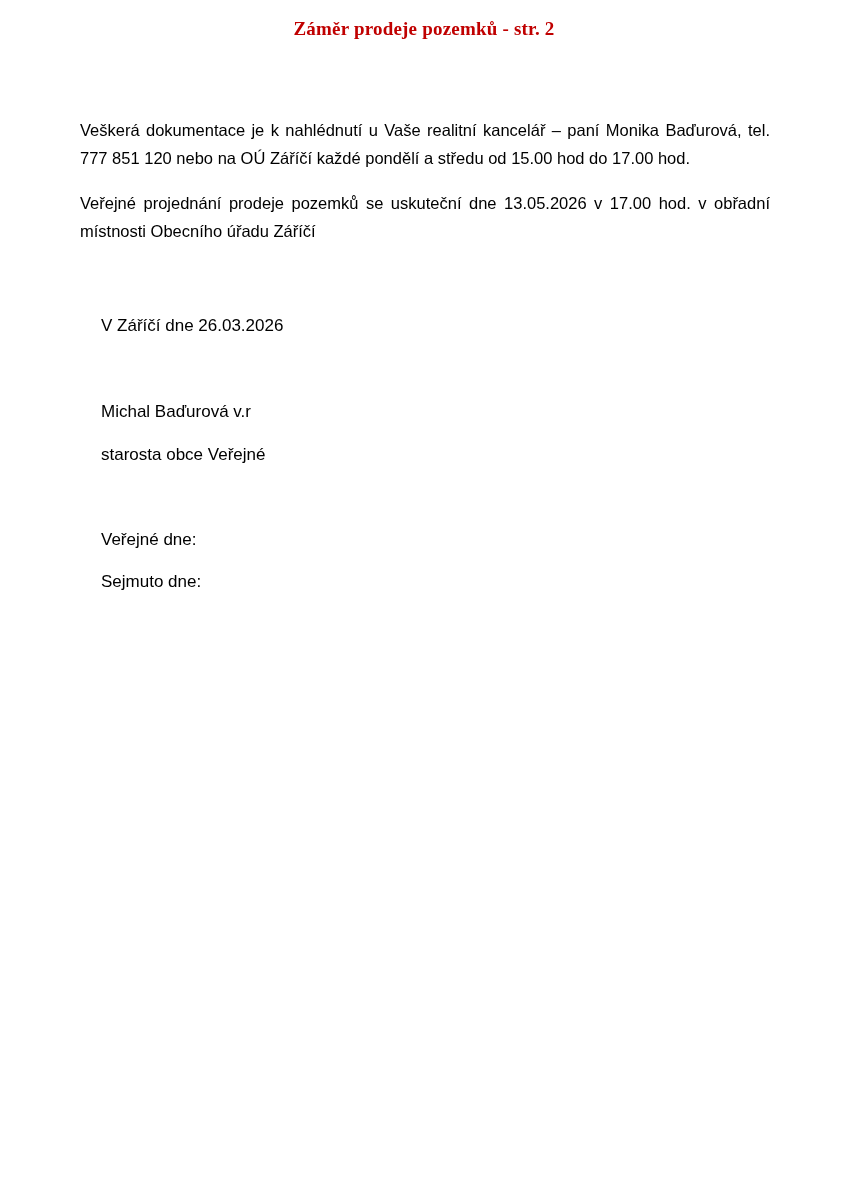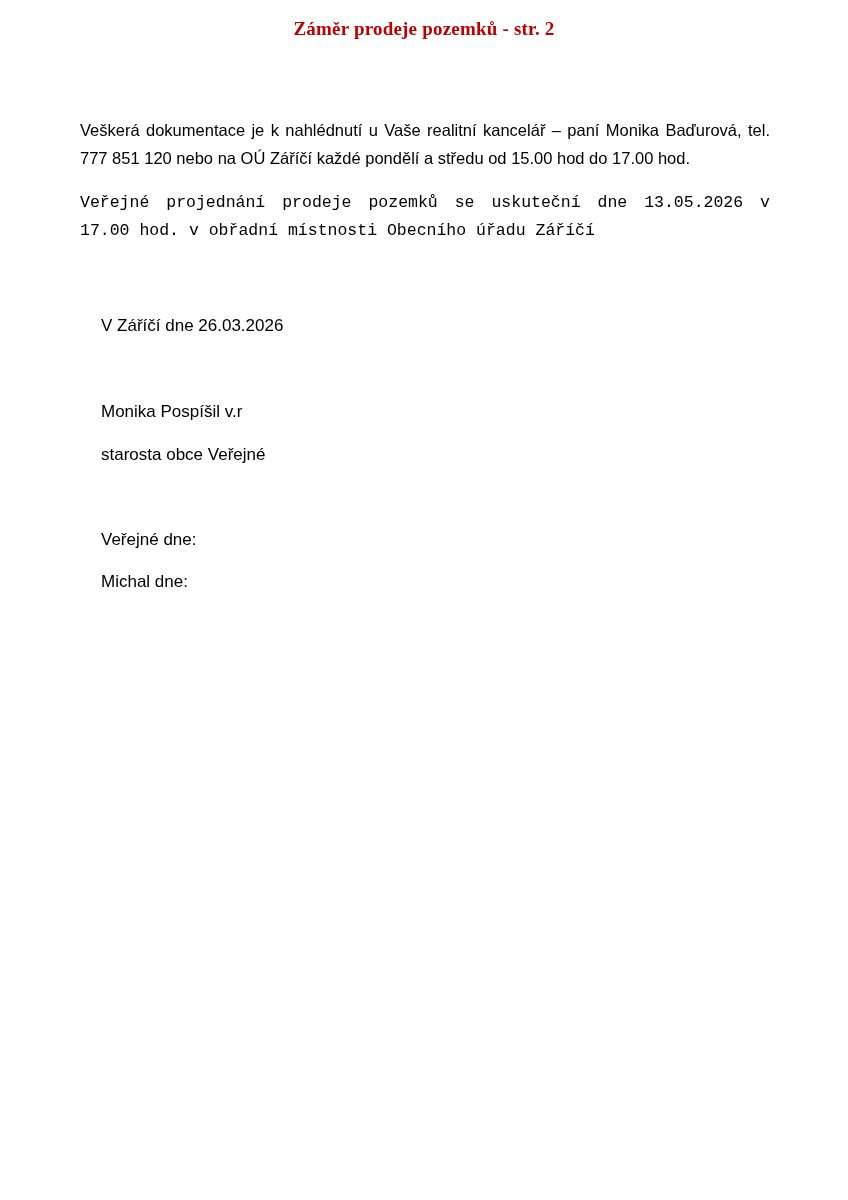--- a/index.html
+++ b/index.html
@@ -40,21 +40,20 @@
   }
   .para {
     text-align: justify;
     font-size: 16.5px;
     line-height: 1.72;
     margin: 16px 0 14px 0;
     color: #000000;
   }
   .para:last-child {
     margin-bottom: 0;
-    font-family: Liberation Mono, monospace;
   }
   .indent-block {
     position: absolute;
     left: 101px;
     width: 620px;
   }
   .line {
     font-size: 17px;
     line-height: 1.6;
     color: #000000;
@@ -73,21 +72,21 @@
 
   <div class="doc-title">Záměr prodeje pozemků - str. 2</div>
 
   <div class="body-block">
     <p class="para">Veškerá dokumentace je k nahlédnutí u Vaše realitní kancelář – paní Monika Baďurová, tel. 777 851 120 nebo na OÚ Záříčí  každé pondělí a středu od 15.00 hod do 17.00 hod.</p>
     <p class="para">Veřejné projednání prodeje pozemků se uskuteční dne  13.05.2026 v 17.00 hod. v obřadní místnosti Obecního úřadu Záříčí</p>
   </div>
 
   <div class="indent-block b-date line">V Záříčí dne 26.03.2026</div>
 
-  <div class="indent-block b-sign1 line">Monika Pospíšil v.r</div>
+  <div class="indent-block b-sign1 line">Michal Baďurová v.r</div>
 
   <div class="indent-block b-sign2 line">starosta obce Veřejné</div>
 
   <div class="indent-block b-posted line">Veřejné dne:</div>
 
-  <div class="indent-block b-removed line">Michal dne:</div>
+  <div class="indent-block b-removed line">Sejmuto dne:</div>
 
 </div>
 
 </body></html>

